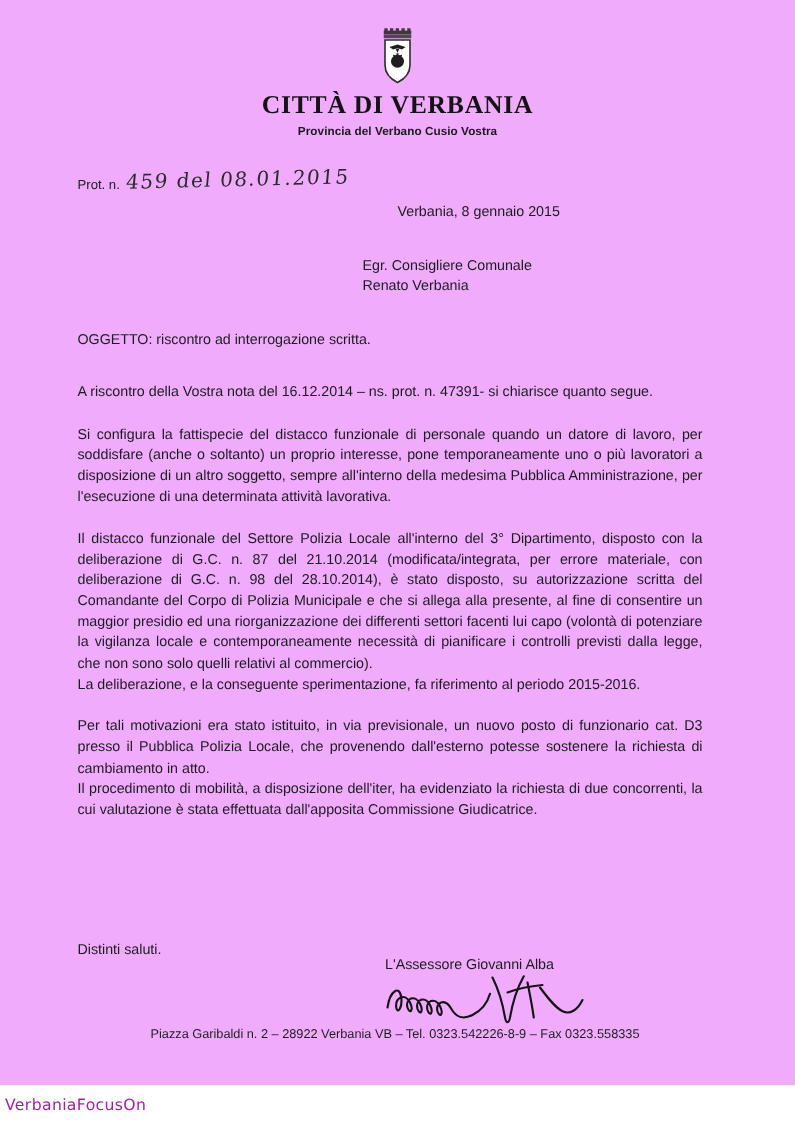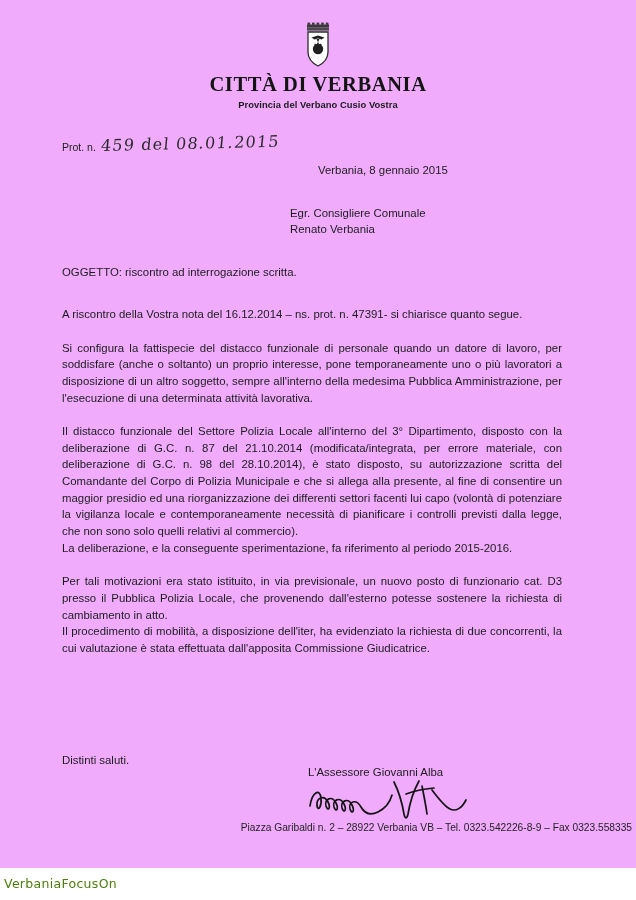--- a/index.html
+++ b/index.html
@@ -142,33 +142,33 @@
     width: 190px;
     height: 46px;
   }
 
   
   .footer {
     position: absolute;
     left: 0;
     top: 822px;
     width: 632px;
-    text-align: right;
+    text-align: center;
     font-size: 10.2px;
     color: #1f1f1f;
   }
 
   
   .watermark {
     position: absolute;
     left: 4px;
     top: 876px;
     font-family: "DejaVu Sans", sans-serif;
     font-size: 12.5px;
-    color: #4d7c0f;
+    color: #a21caf;
     letter-spacing: 0.3px;
   }
 </style>
 </head>
 <body>
 
 <div class="page">
 
   <div class="letterhead">
 

